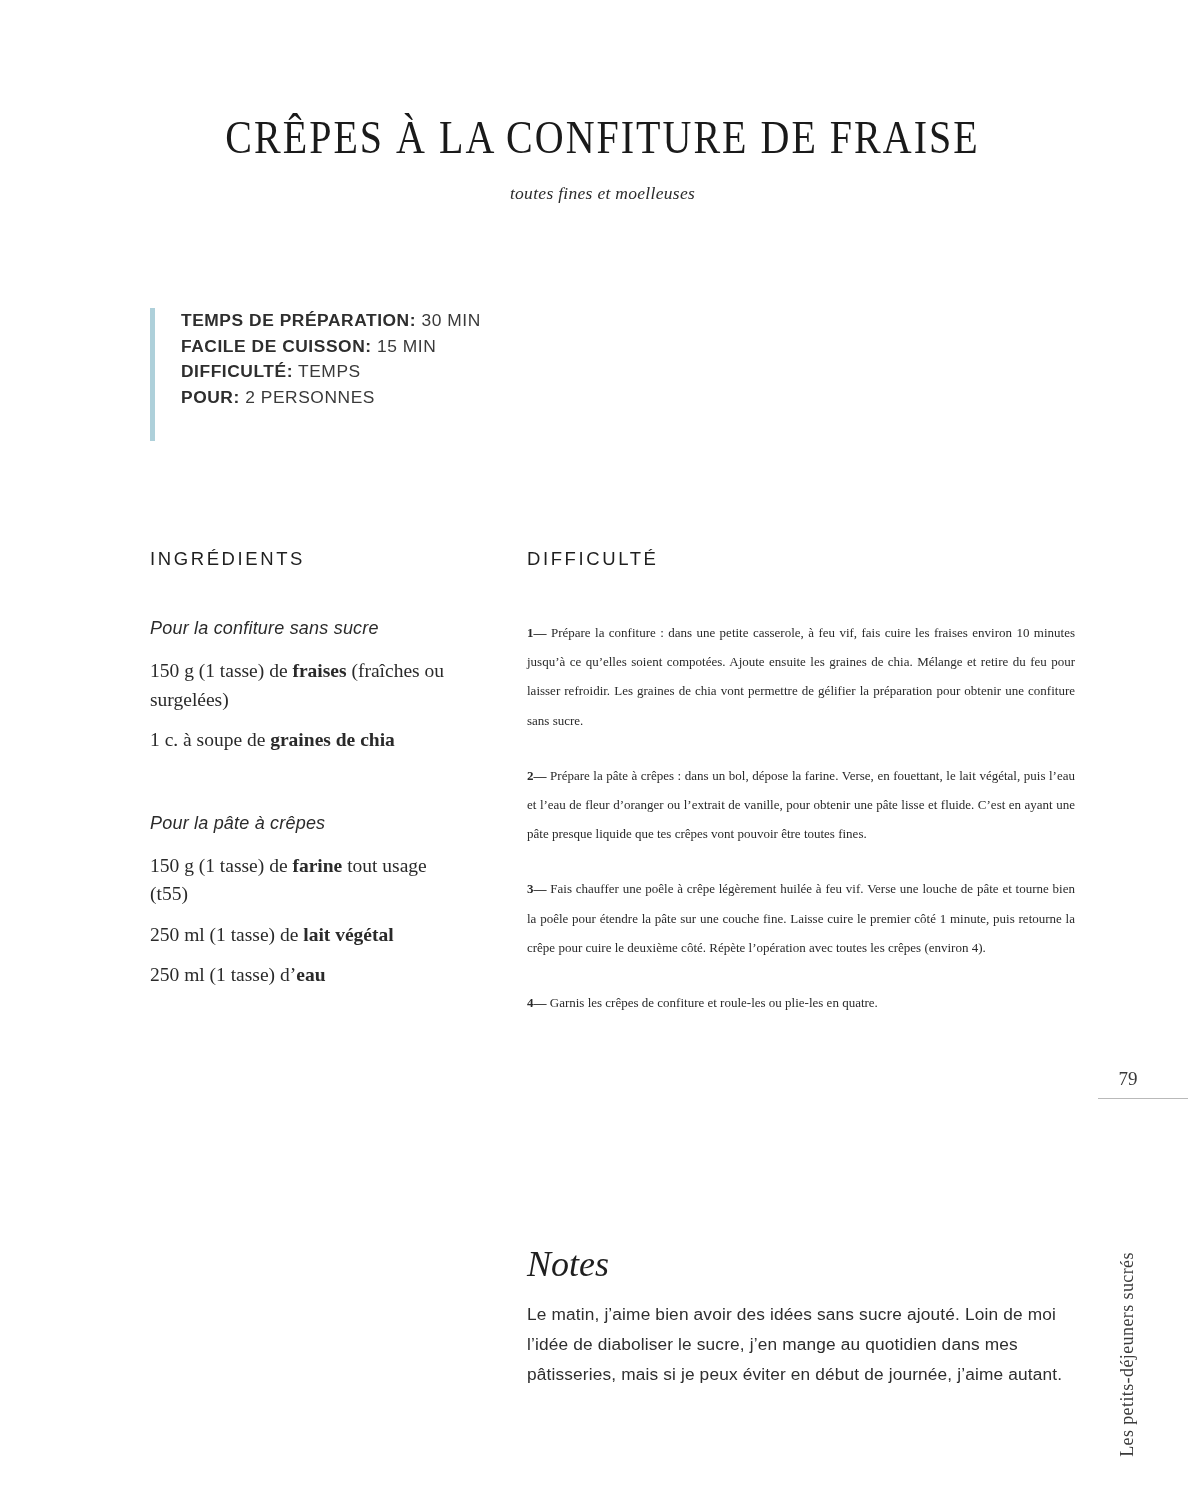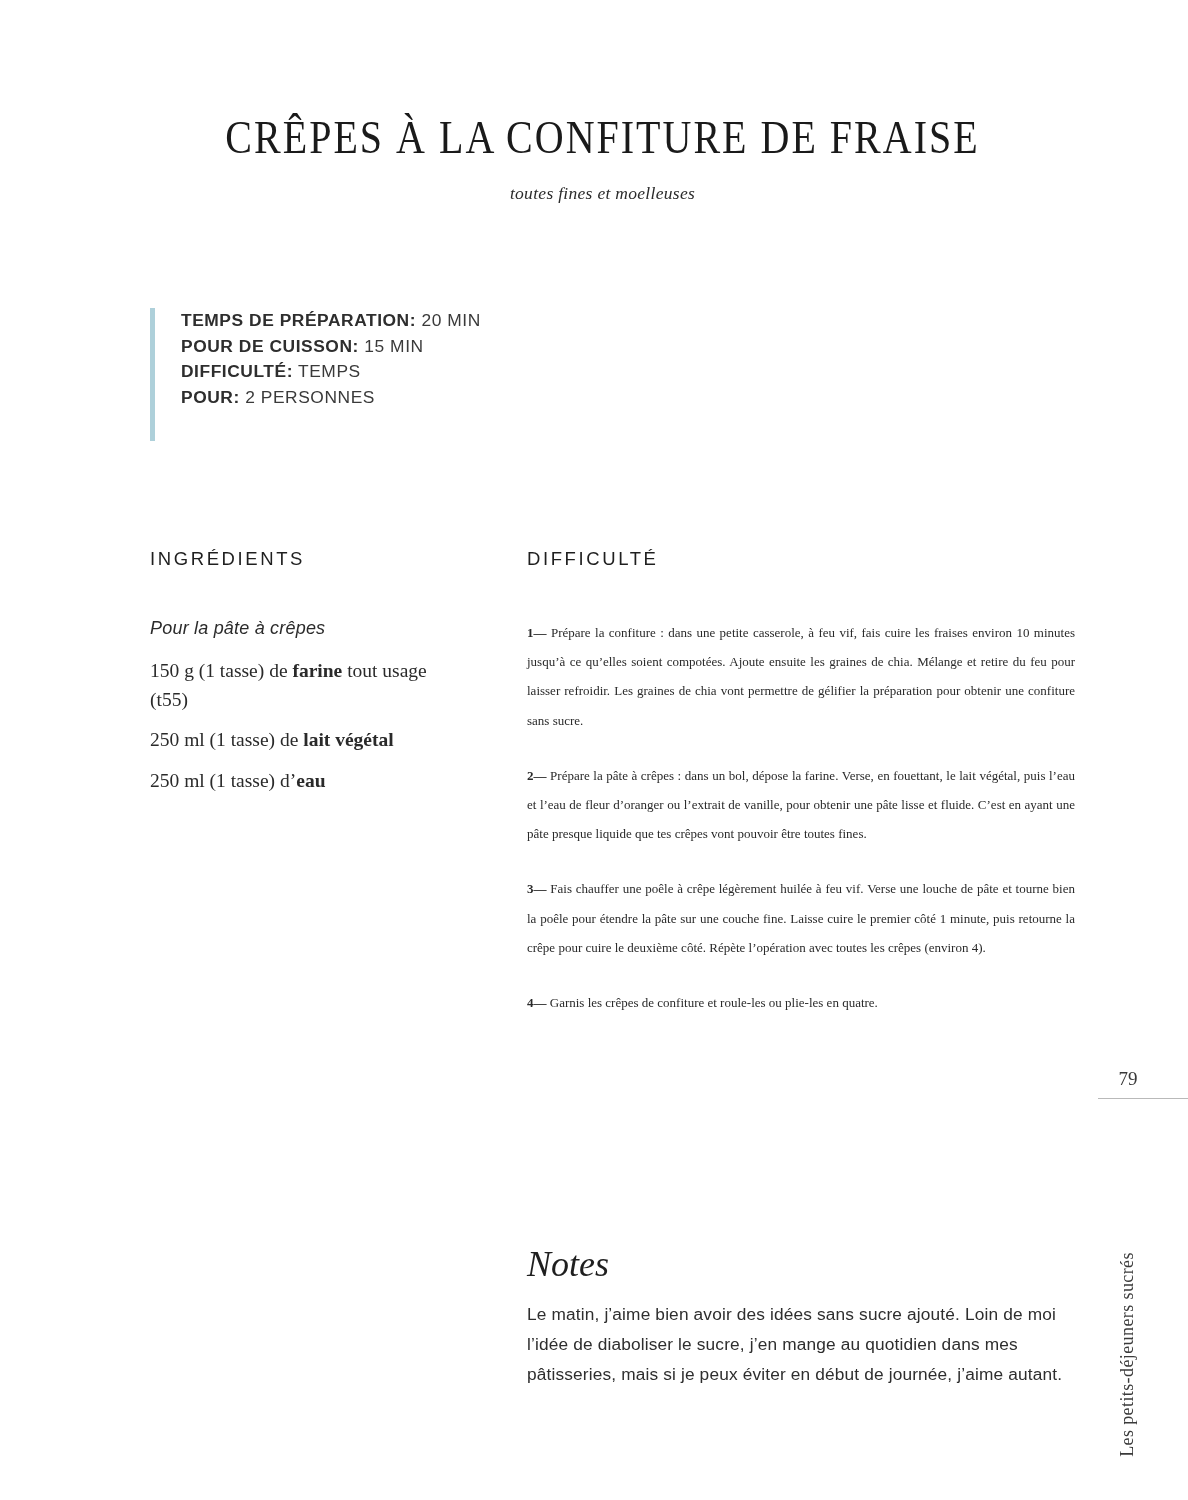--- a/index.html
+++ b/index.html
@@ -211,29 +211,34 @@
 <body>
 
 <div class="page">
 
   <div class="title-block">
     <h1 class="recipe-title">CRÊPES À LA CONFITURE DE FRAISE</h1>
     <p class="recipe-subtitle">toutes fines et moelleuses</p>
   </div>
 
   <div class="meta-block" id="meta-block">
-      <div class="meta-row"><span class="meta-label">TEMPS DE PRÉPARATION:</span><span class="meta-value"> 20 MIN</span></div>
-      <div class="meta-row"><span class="meta-label">POUR DE CUISSON:</span><span class="meta-value"> 15 MIN</span></div>
+      <div class="meta-row"><span class="meta-label">TEMPS DE PRÉPARATION:</span><span class="meta-value"> 30 MIN</span></div>
+      <div class="meta-row"><span class="meta-label">FACILE DE CUISSON:</span><span class="meta-value"> 15 MIN</span></div>
       <div class="meta-row"><span class="meta-label">DIFFICULTÉ:</span><span class="meta-value"> TEMPS</span></div>
       <div class="meta-row"><span class="meta-label">POUR:</span><span class="meta-value"> 2 PERSONNES</span></div>
     </div>
 
   <div class="col-ingredients">
     <h2 class="section-heading">INGRÉDIENTS</h2>
     <div id="ing-groups">
+        <div class="ing-group">
+          <div class="ing-group-title">Pour la confiture sans sucre</div>
+          <p class="ing-item"><span>150 g (1 tasse) de </span><b>fraises</b><span> (fraîches ou surgelées)</span></p>
+          <p class="ing-item"><span>1 c. à soupe de </span><b>graines de chia</b></p>
+        </div>
         <div class="ing-group">
           <div class="ing-group-title">Pour la pâte à crêpes</div>
           <p class="ing-item"><span>150 g (1 tasse) de </span><b>farine</b><span> tout usage (t55)</span></p>
           <p class="ing-item"><span>250 ml (1 tasse) de </span><b>lait végétal</b></p>
           <p class="ing-item"><span>250 ml (1 tasse) d’</span><b>eau</b></p>
         </div>
       </div>
   </div>
 
   <div class="col-preparation">

